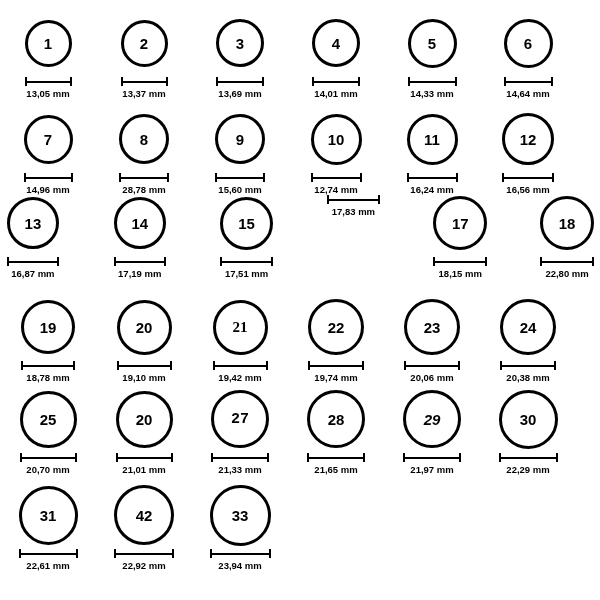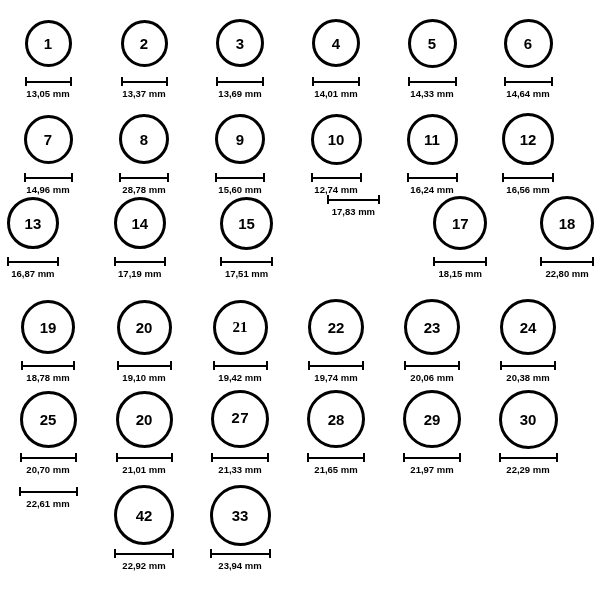--- a/index.html
+++ b/index.html
@@ -451,21 +451,21 @@
           </div>
         </div>
         <div class="measure" style="width: 58px;">
           <div class="bar"></div>
           <div class="tick-l"></div>
           <div class="tick-r"></div>
         </div>
         <div class="mm">21,65 mm</div>
       </div>
       <div class="cell">
-        <div class="ring-wrap" style="height: 62px;">
+        <div class="ring-wrap" style="height: 62px; font-style: italic;">
           <div class="ring" style="width: 52px; height: 52px;">
             <span class="ring-label">29</span>
           </div>
         </div>
         <div class="measure" style="width: 58px;">
           <div class="bar"></div>
           <div class="tick-l"></div>
           <div class="tick-r"></div>
         </div>
         <div class="mm">21,97 mm</div>
@@ -479,20 +479,25 @@
         <div class="measure" style="width: 59px;">
           <div class="bar"></div>
           <div class="tick-l"></div>
           <div class="tick-r"></div>
         </div>
         <div class="mm">22,29 mm</div>
       </div>
     </div>
     <div class="row" style="position: absolute; top: 484px; left: 0px;">
       <div class="cell">
+        <div class="ring-wrap" style="height: 62px;">
+          <div class="ring" style="width: 53px; height: 53px;">
+            <span class="ring-label">31</span>
+          </div>
+        </div>
         <div class="measure" style="width: 59px;">
           <div class="bar"></div>
           <div class="tick-l"></div>
           <div class="tick-r"></div>
         </div>
         <div class="mm">22,61 mm</div>
       </div>
       <div class="cell">
         <div class="ring-wrap" style="height: 62px;">
           <div class="ring" style="width: 54px; height: 54px;">

